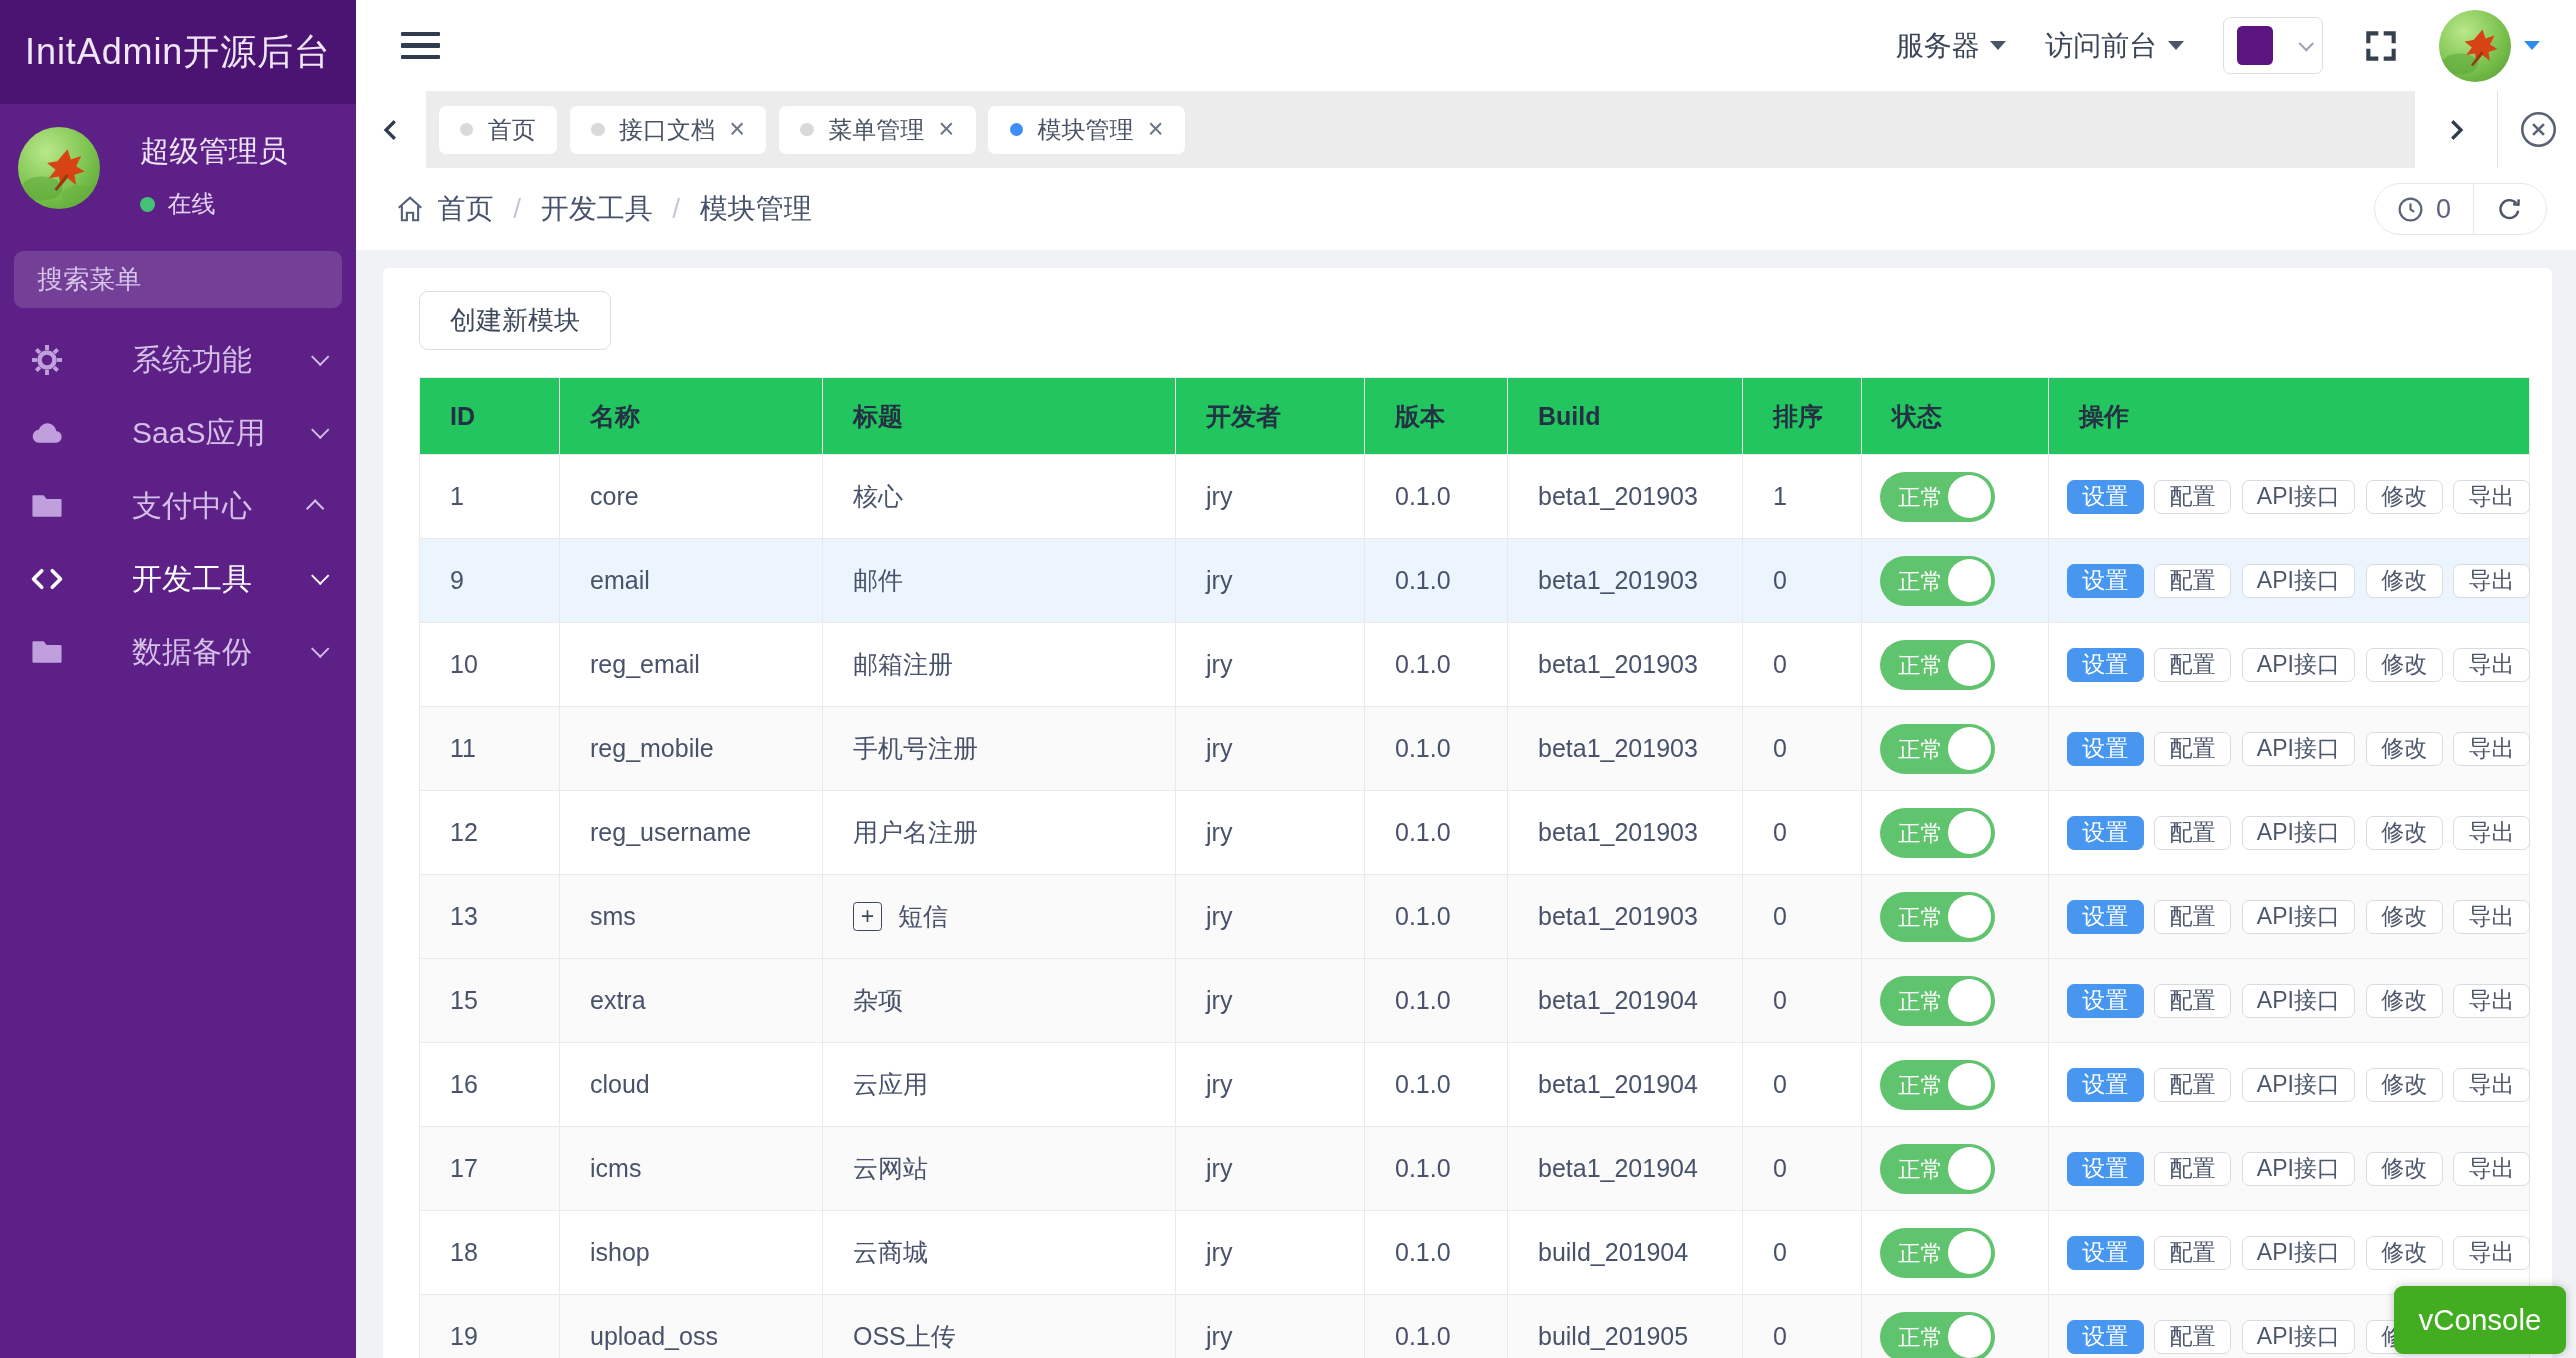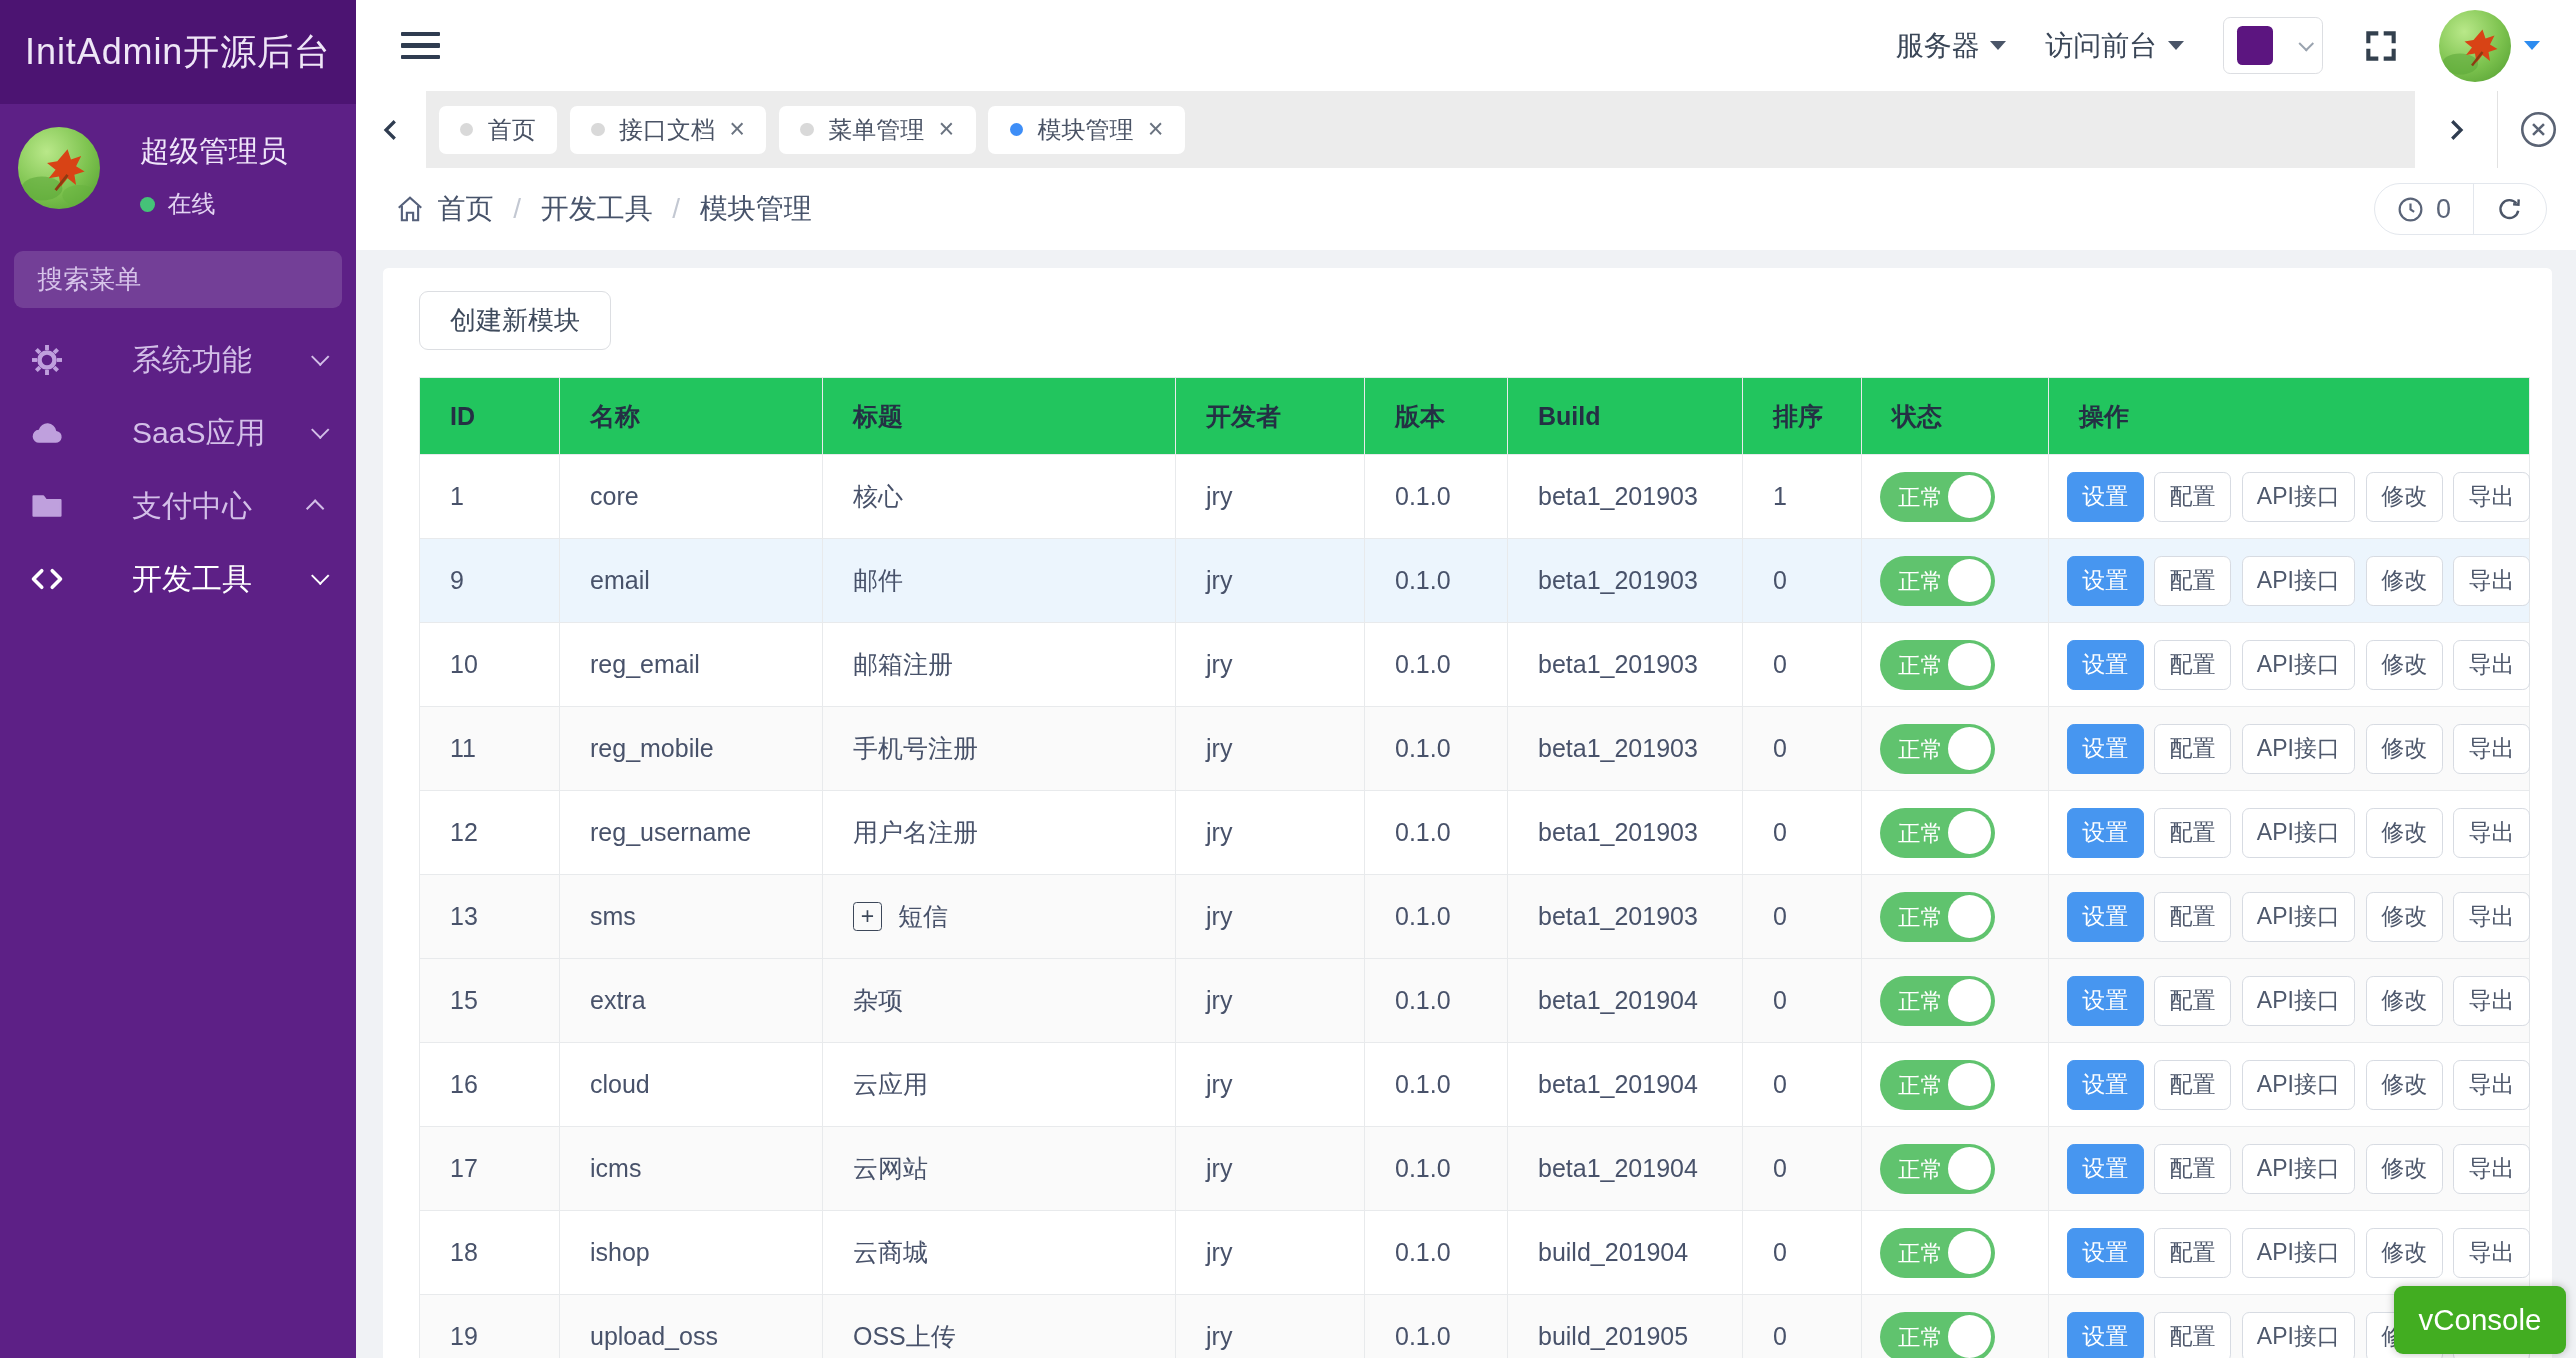--- a/index.html
+++ b/index.html
@@ -95,21 +95,21 @@
   th,td { border:0.9px solid #e8eaec; font-weight:400; text-align:left; padding-left:30px; font-size:25px; }
   th { height:77px; background:#22c55e; color:#243044; font-weight:700; }
   td { height:84px; color:#48526a; background:#fff; }
   tr.stripe td { background:#fafafa; }
   tr.hover td { background:var(--row-hover); }
   .cell-status, .cell-actions { padding-left:18px; }
   .toggle { width:115px; height:50px; border-radius:25px; background:var(--toggle-green); position:relative; cursor:pointer; }
   .toggle-label { position:absolute; left:18px; top:50%; transform:translateY(-50%); color:#fff; font-size:22.4px; }
   .toggle-knob { position:absolute; right:3.6px; top:3.6px; width:43px; height:43px; border-radius:50%; background:#fff; }
   .actions { display:flex; gap:10.7px; align-items:center; }
-  .act-btn { height:50px; padding:0 14.3px; border-radius:7.2px; font-size:23px; cursor:pointer; font-family:inherit;
+  .act-btn { height:34px; padding:0 14.3px; border-radius:7.2px; font-size:23px; cursor:pointer; font-family:inherit;
     background:#fff; border:0.9px solid #d7dbe2; color:#4e586c; white-space:nowrap; }
   .act-btn.primary { background:var(--accent-blue); border-color:var(--accent-blue); color:#fff; }
   .expand-box { display:inline-flex; width:29px; height:29px; border:1.8px solid #3c4759; border-radius:3.6px;
     align-items:center; justify-content:center; font-size:23px; color:#3c4759; margin-right:16px; vertical-align:middle; cursor:pointer; }
   .title-text { vertical-align:middle; }
 
   .vconsole-btn { position:absolute; right:12.5px; bottom:5.4px; width:172px; height:68px; background:var(--vconsole-green);
     color:#fff; font-size:29.5px; border:none; border-radius:9px; cursor:pointer; font-family:inherit;
     box-shadow:0 0 9px rgba(0,0,0,.25); z-index:10; }
 </style>
@@ -177,20 +177,29 @@
         <span class="chev up"></span>
       </div>
       <div class="menu-item active">
         <span class="mi-icon">
           <svg viewBox="0 0 24 24" fill="none" stroke="currentColor" stroke-width="2.4" stroke-linecap="round" stroke-linejoin="round">
             <polyline points="8.5 6.5 3 12 8.5 17.5"></polyline>
             <polyline points="15.5 6.5 21 12 15.5 17.5"></polyline>
           </svg>
         </span>
         <span class="mi-label">开发工具</span>
+        <span class="chev down"></span>
+      </div>
+      <div class="menu-item">
+        <span class="mi-icon">
+          <svg viewBox="0 0 24 24">
+            <path d="M3 5.5h6.4l2 2.6H21a0 0 0 0 1 0 0V18.5H3z" fill="currentColor" stroke="currentColor" stroke-width="1.4" stroke-linejoin="round"></path>
+          </svg>
+        </span>
+        <span class="mi-label">数据备份</span>
         <span class="chev down"></span>
       </div>
     </nav>
 </aside>
 
 <div class="main">
 
   <header class="topbar">
     <div class="hamburger">
         <span></span>

